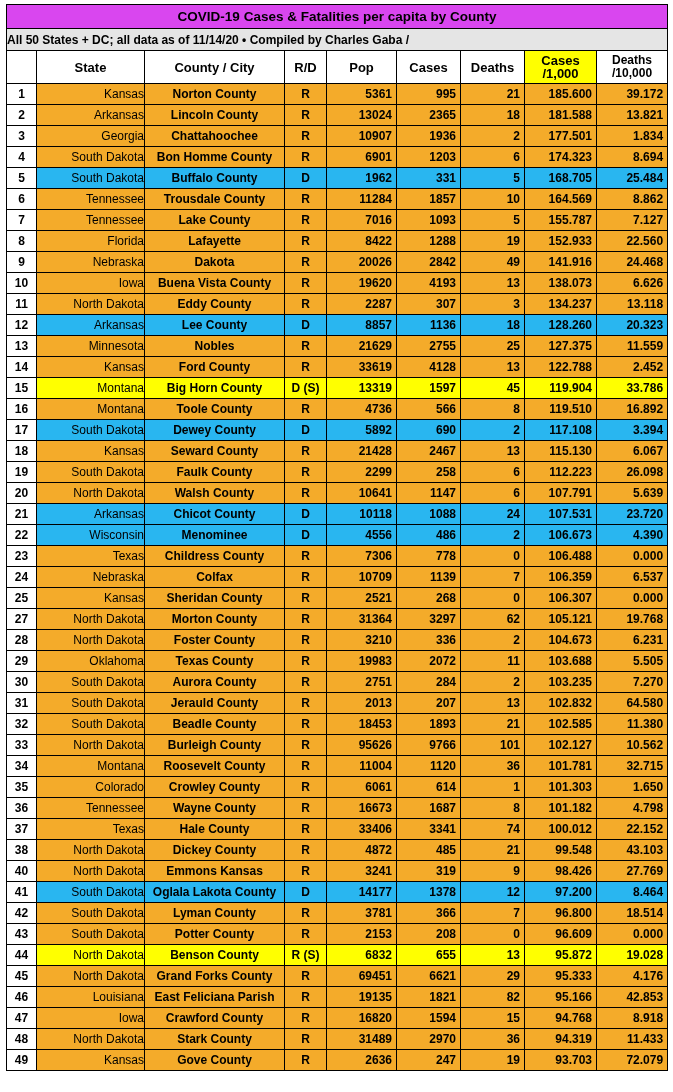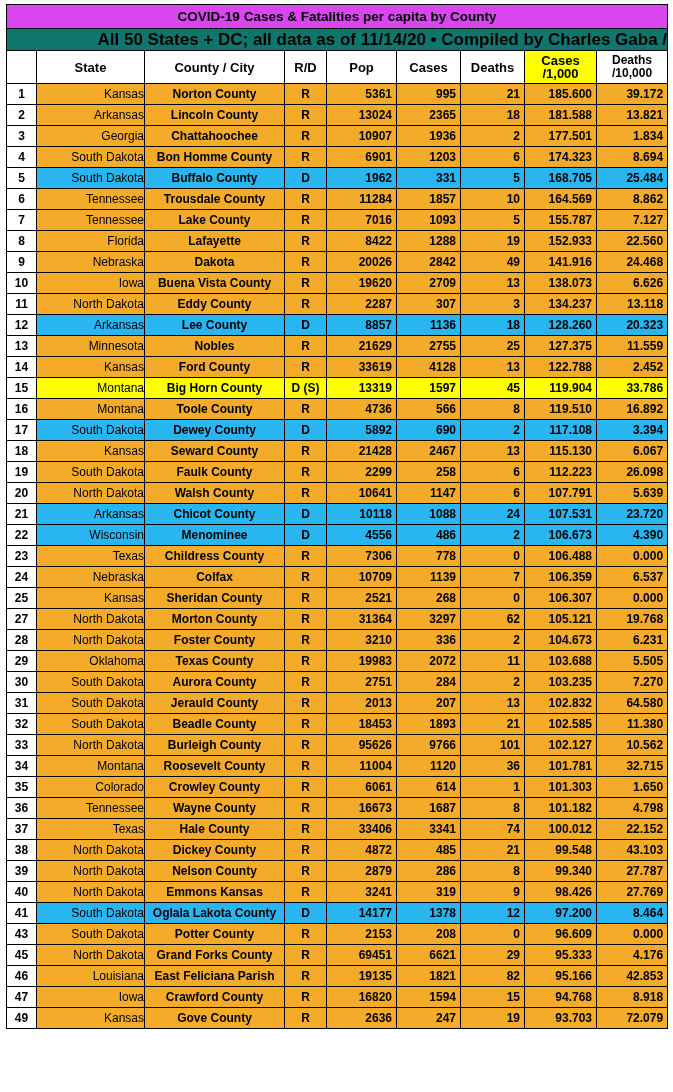--- a/index.html
+++ b/index.html
@@ -32,26 +32,26 @@
   }
   .title-cell {
     text-align: center;
     font-weight: bold;
     font-size: 13.5px;
     line-height: 17px;
     height: 23px;
     background: #d946ef;
   }
   .subtitle-cell {
-    text-align: right;
+    text-align: left;
     font-weight: bold;
-    font-size: 17px;
+    font-size: 12px;
     line-height: 16px;
     height: 21px;
-    background: #0f766e;
+    background: #e5e5e5;
   }
   .hdr {
     text-align: center;
     font-weight: bold;
     font-size: 13px;
     height: 32px;
     background: #ffffff;
     vertical-align: middle;
   }
   .hdr.cases1k {
@@ -238,21 +238,21 @@
           <td class="num data">49</td>
           <td class="num data">141.916</td>
           <td class="num data">24.468</td>
         </tr>
         <tr class="fill-orange">
           <td class="rank">10</td>
           <td class="state data">Iowa</td>
           <td class="county data">Buena Vista County</td>
           <td class="rd data">R</td>
           <td class="num data">19620</td>
-          <td class="num data">2709</td>
+          <td class="num data">4193</td>
           <td class="num data">13</td>
           <td class="num data">138.073</td>
           <td class="num data">6.626</td>
         </tr>
         <tr class="fill-orange">
           <td class="rank">11</td>
           <td class="state data">North Dakota</td>
           <td class="county data">Eddy County</td>
           <td class="rd data">R</td>
           <td class="num data">2287</td>
@@ -541,31 +541,20 @@
           <td class="state data">North Dakota</td>
           <td class="county data">Dickey County</td>
           <td class="rd data">R</td>
           <td class="num data">4872</td>
           <td class="num data">485</td>
           <td class="num data">21</td>
           <td class="num data">99.548</td>
           <td class="num data">43.103</td>
         </tr>
         <tr class="fill-orange">
-          <td class="rank">39</td>
-          <td class="state data">North Dakota</td>
-          <td class="county data">Nelson County</td>
-          <td class="rd data">R</td>
-          <td class="num data">2879</td>
-          <td class="num data">286</td>
-          <td class="num data">8</td>
-          <td class="num data">99.340</td>
-          <td class="num data">27.787</td>
-        </tr>
-        <tr class="fill-orange">
           <td class="rank">40</td>
           <td class="state data">North Dakota</td>
           <td class="county data">Emmons Kansas</td>
           <td class="rd data">R</td>
           <td class="num data">3241</td>
           <td class="num data">319</td>
           <td class="num data">9</td>
           <td class="num data">98.426</td>
           <td class="num data">27.769</td>
         </tr>
@@ -574,30 +563,52 @@
           <td class="state data">South Dakota</td>
           <td class="county data">Oglala Lakota County</td>
           <td class="rd data">D</td>
           <td class="num data">14177</td>
           <td class="num data">1378</td>
           <td class="num data">12</td>
           <td class="num data">97.200</td>
           <td class="num data">8.464</td>
         </tr>
         <tr class="fill-orange">
+          <td class="rank">42</td>
+          <td class="state data">South Dakota</td>
+          <td class="county data">Lyman County</td>
+          <td class="rd data">R</td>
+          <td class="num data">3781</td>
+          <td class="num data">366</td>
+          <td class="num data">7</td>
+          <td class="num data">96.800</td>
+          <td class="num data">18.514</td>
+        </tr>
+        <tr class="fill-orange">
           <td class="rank">43</td>
           <td class="state data">South Dakota</td>
           <td class="county data">Potter County</td>
           <td class="rd data">R</td>
           <td class="num data">2153</td>
           <td class="num data">208</td>
           <td class="num data">0</td>
           <td class="num data">96.609</td>
           <td class="num data">0.000</td>
         </tr>
+        <tr class="fill-yellow">
+          <td class="rank">44</td>
+          <td class="state data">North Dakota</td>
+          <td class="county data">Benson County</td>
+          <td class="rd data">R (S)</td>
+          <td class="num data">6832</td>
+          <td class="num data">655</td>
+          <td class="num data">13</td>
+          <td class="num data">95.872</td>
+          <td class="num data">19.028</td>
+        </tr>
         <tr class="fill-orange">
           <td class="rank">45</td>
           <td class="state data">North Dakota</td>
           <td class="county data">Grand Forks County</td>
           <td class="rd data">R</td>
           <td class="num data">69451</td>
           <td class="num data">6621</td>
           <td class="num data">29</td>
           <td class="num data">95.333</td>
           <td class="num data">4.176</td>
@@ -618,20 +629,31 @@
           <td class="state data">Iowa</td>
           <td class="county data">Crawford County</td>
           <td class="rd data">R</td>
           <td class="num data">16820</td>
           <td class="num data">1594</td>
           <td class="num data">15</td>
           <td class="num data">94.768</td>
           <td class="num data">8.918</td>
         </tr>
         <tr class="fill-orange">
+          <td class="rank">48</td>
+          <td class="state data">North Dakota</td>
+          <td class="county data">Stark County</td>
+          <td class="rd data">R</td>
+          <td class="num data">31489</td>
+          <td class="num data">2970</td>
+          <td class="num data">36</td>
+          <td class="num data">94.319</td>
+          <td class="num data">11.433</td>
+        </tr>
+        <tr class="fill-orange">
           <td class="rank">49</td>
           <td class="state data">Kansas</td>
           <td class="county data">Gove County</td>
           <td class="rd data">R</td>
           <td class="num data">2636</td>
           <td class="num data">247</td>
           <td class="num data">19</td>
           <td class="num data">93.703</td>
           <td class="num data">72.079</td>
         </tr>

